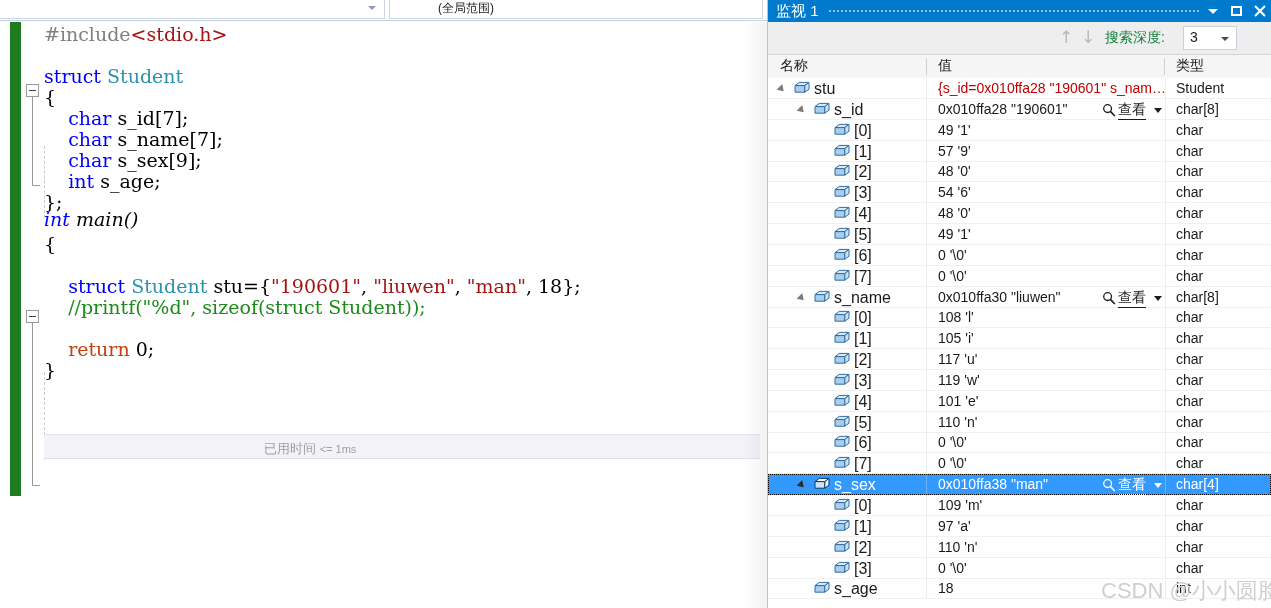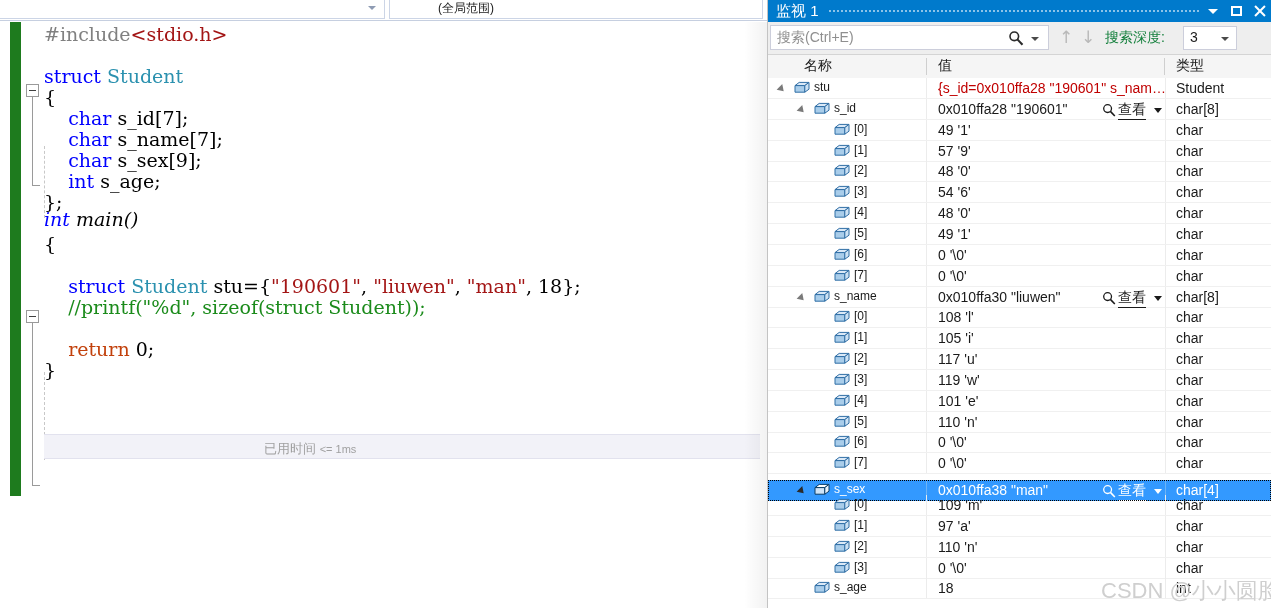--- a/index.html
+++ b/index.html
@@ -232,21 +232,21 @@
   
   #rows {
     position: absolute; left: 0; top: 78px; width: 503px; height: 530px;
     background: #ffffff;
   }
   .row {
     position: absolute; left: 0; width: 503px; height: 21px;
     border-bottom: 1px solid #f0f0f0;
     box-sizing: border-box;
   }
-  .row.sel { background: #3399ff; border-bottom: none; margin-top: 6px; }
+  .row.sel { background: #3399ff; border-bottom: none; }
   .row.sel .cell-name, .row.sel .cell-val, .row.sel .cell-type { color: #ffffff; }
   .focus-rect {
     position: absolute; left: 0; top: 0; width: 503px; height: 21px;
     outline: 1px dotted #000000; outline-offset: -1px;
     box-sizing: border-box;
     pointer-events: none;
   }
   .sel-fill {
     position: absolute; left: 55px; top: 0; width: 448px; height: 21px;
     background: #3399ff;
@@ -258,21 +258,21 @@
     content: ""; position: absolute; left: 1px; top: 0;
     border-top: 4.5px solid transparent;
     border-bottom: 4.5px solid transparent;
     border-left: 6px solid #7a7a7a;
     transform-origin: 25% 50%;
     transform: rotate(45deg);
   }
   .row.sel .expander::before { border-left-color: #2b2b2b; }
   .cube { position: absolute; top: 3px; width: 16px; height: 15px; }
   .cell-name {
-    position: absolute; top: 2px; font-size: 12px; color: #1a1a1a;
+    position: absolute; top: 2px; font-size: 16px; color: #1a1a1a;
     white-space: nowrap;
     font-family: "Liberation Sans", sans-serif;
   }
   .cell-val {
     position: absolute; left: 938px; top: 2px; font-size: 14px; color: #1a1a1a;
     white-space: nowrap;
   }
   .cell-val { left: 170px; }
   .val-red { color: #c00000; }
   .cell-type {
@@ -370,41 +370,31 @@
 
     <div id="watch-title">
       <div id="watch-title-text">监视 1</div>
       <div id="title-dots"></div>
       <div class="tbtn" id="btn-chevron"></div>
       <div class="tbtn" id="btn-max"></div>
       <div class="tbtn" id="btn-close"></div>
     </div>
 
     <div id="watch-toolbar">
-      <div id="search-box">
-        <div id="search-input-text">搜索(Ctrl+E)</div>
-        <div id="search-mag">
-          <svg class="mag-svg" width="16" height="16" viewBox="0 0 16 16">
-            <circle cx="6.3" cy="6.3" r="4.3" fill="none" stroke="#2b2b2b" stroke-width="1.6"></circle>
-            <line x1="9.4" y1="9.4" x2="14.5" y2="14.8" stroke="#2b2b2b" stroke-width="2.1"></line>
-          </svg>
-        </div>
-        <div id="search-mag-caret"></div>
-      </div>
       <div class="nav-arrow" id="arrow-up">↑</div>
       <div class="nav-arrow" id="arrow-dn">↓</div>
       <div id="depth-label">搜索深度:</div>
       <div id="depth-box">
         <div id="depth-value">3</div>
         <div id="depth-caret"></div>
       </div>
     </div>
 
     <div id="grid-header">
-        <div class="gh" style="left: 36px;">名称</div>
+        <div class="gh" style="left: 12px;">名称</div>
         <div class="gh" style="left: 170px;">值</div>
         <div class="gh-sep" style="left: 158px;"></div>
         <div class="gh" style="left: 408px;">类型</div>
         <div class="gh-sep" style="left: 396px;"></div>
       </div>
 
     <div id="rows">
         <div class="row" style="top: 0px;">
           <div class="expander" style="left: 10px;"></div>
           <div class="cube" style="left: 26px;"><svg width="16" height="15" viewBox="0 0 16 15">

